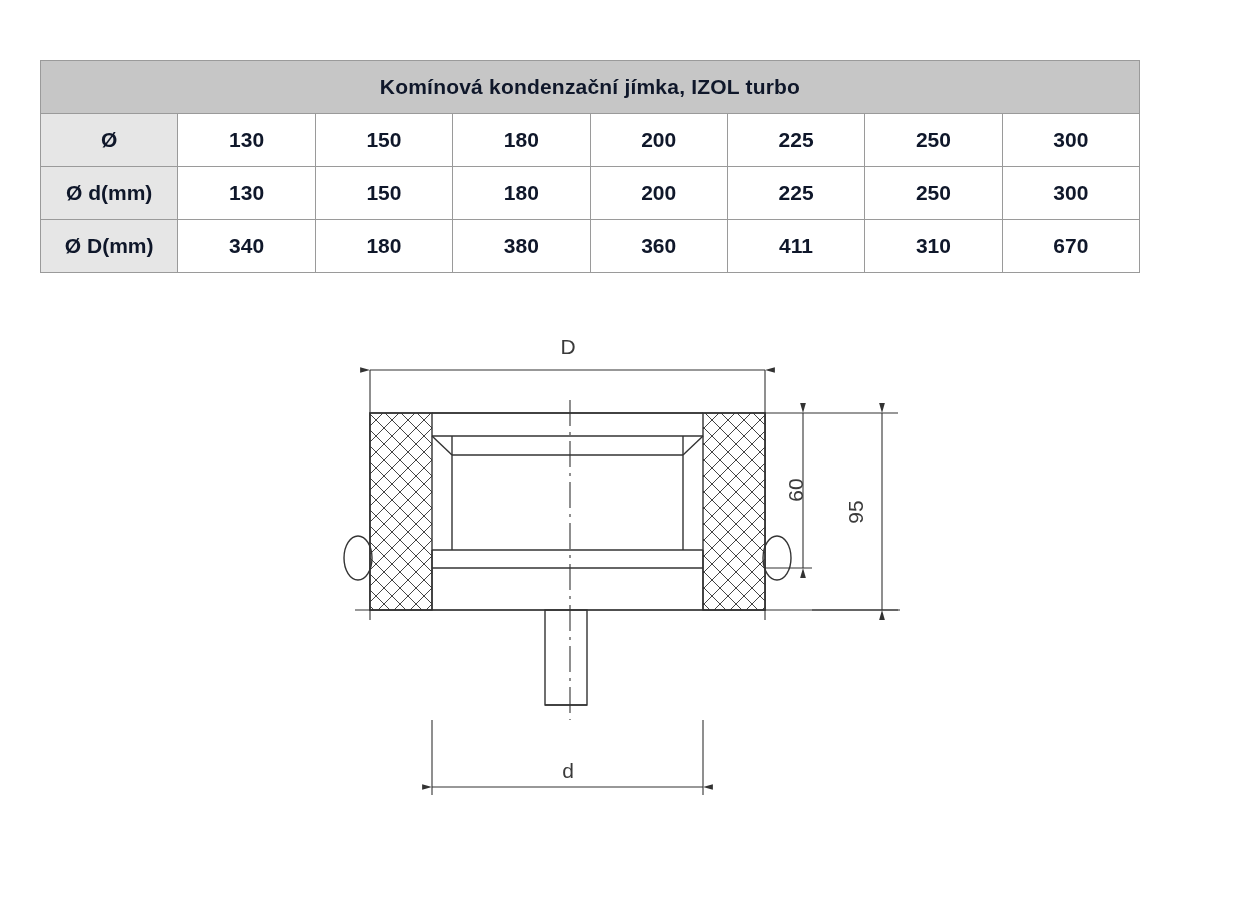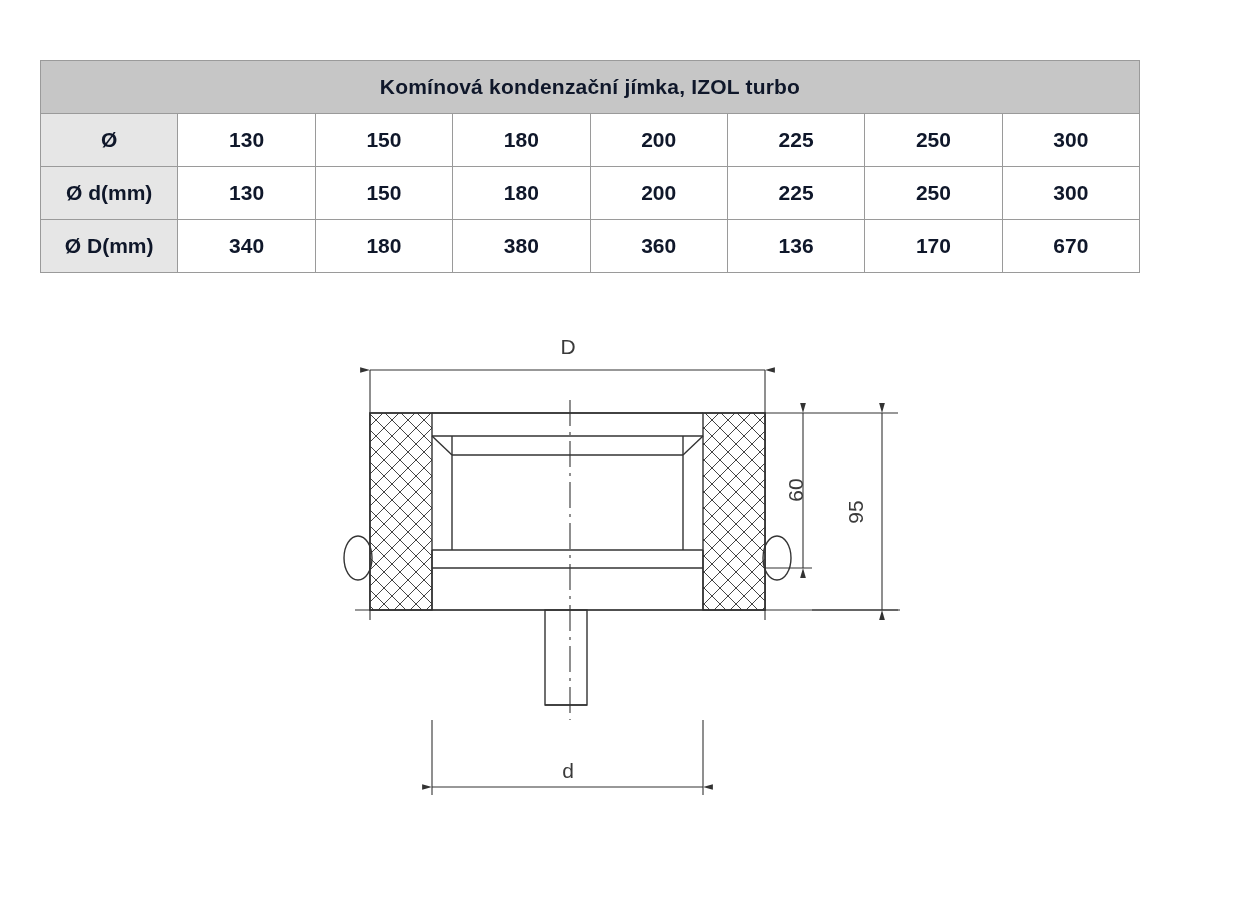--- a/index.html
+++ b/index.html
@@ -102,22 +102,22 @@
         <td class="val-cell">250</td>
         <td class="val-cell">300</td>
       </tr>
 
       <tr>
         <td class="row-head">Ø D(mm)</td>
         <td class="val-cell">340</td>
         <td class="val-cell">180</td>
         <td class="val-cell">380</td>
         <td class="val-cell">360</td>
-        <td class="val-cell">136</td>
-        <td class="val-cell">170</td>
+        <td class="val-cell">411</td>
+        <td class="val-cell">310</td>
         <td class="val-cell">670</td>
       </tr>
     </tbody>
   </table>
 </div>
 
 <div class="drawing">
   <svg width="1260" height="620" viewBox="0 0 1260 620" xmlns="http://www.w3.org/2000/svg">
     <defs>
       <pattern id="xhatch" width="16" height="16" patternUnits="userSpaceOnUse">

